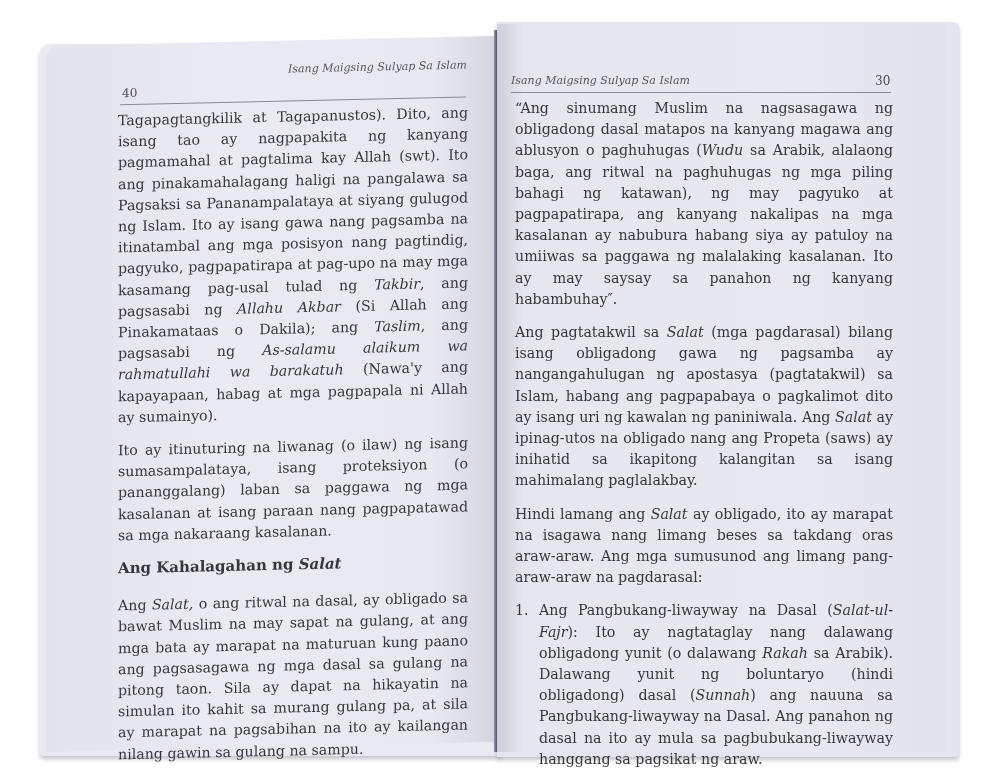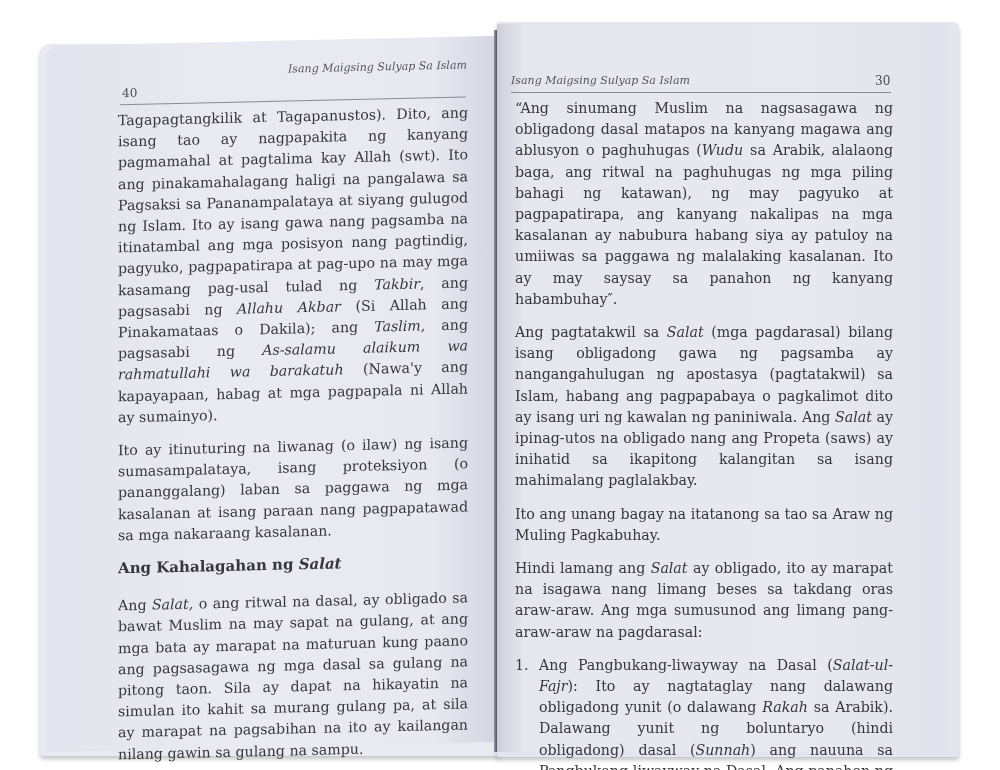--- a/index.html
+++ b/index.html
@@ -79,21 +79,20 @@
   <div class="spine"></div>
 
   <div class="page right">
     <div class="running-head" style="left:14px;top:50px;">Isang Maigsing Sulyap Sa Islam</div>
     <div class="page-num" style="left:378px;top:50px;">30</div>
     <div class="rule" style="left:14px;top:68px;width:380px;"></div>
 
     <div class="text" style="left:18px;top:74px;width:378px;">
       <p><span>“Ang sinumang Muslim na nagsasagawa ng obligadong dasal matapos na kanyang magawa ang ablusyon o paghuhugas (</span><em>Wudu</em><span> sa Arabik, alalaong baga, ang ritwal na paghuhugas ng mga piling bahagi ng katawan), ng may pagyuko at pagpapatirapa, ang kanyang nakalipas na mga kasalanan ay nabubura habang siya ay patuloy na umiiwas sa paggawa ng malalaking kasalanan. Ito ay may saysay sa panahon ng kanyang habambuhay″.</span></p>
       <p><span>Ang pagtatakwil sa </span><em>Salat</em><span> (mga pagdarasal) bilang isang obligadong gawa ng pagsamba ay nangangahulugan ng apostasya (pagtatakwil) sa Islam, habang ang pagpapabaya o pagkalimot dito ay isang uri ng kawalan ng paniniwala. Ang </span><em>Salat</em><span> ay ipinag-utos na obligado nang ang Propeta (saws) ay inihatid sa ikapitong kalangitan sa isang mahimalang paglalakbay.</span></p>
-      <p>Ito ang unang bagay na itatanong sa tao sa Araw ng Muling Pagkabuhay.</p>
       <p><span>Hindi lamang ang </span><em>Salat</em><span> ay obligado, ito ay marapat na isagawa nang limang beses sa takdang oras araw-araw. Ang mga sumusunod ang limang pang-araw-araw na pagdarasal:</span></p>
       <div class="list-item">
         <span class="list-num">1.</span>
         <span class="list-body"><span>Ang Pangbukang-liwayway na Dasal (</span><em>Salat-ul-Fajr</em><span>): Ito ay nagtataglay nang dalawang obligadong yunit (o dalawang </span><em>Rakah</em><span> sa Arabik). Dalawang yunit ng boluntaryo (hindi obligadong) dasal (</span><em>Sunnah</em><span>) ang nauuna sa Pangbukang-liwayway na Dasal. Ang panahon ng dasal na ito ay mula sa pagbubukang-liwayway hanggang sa pagsikat ng araw.</span></span>
       </div>
     </div>
   </div>
 </div>
 
 </body></html>

